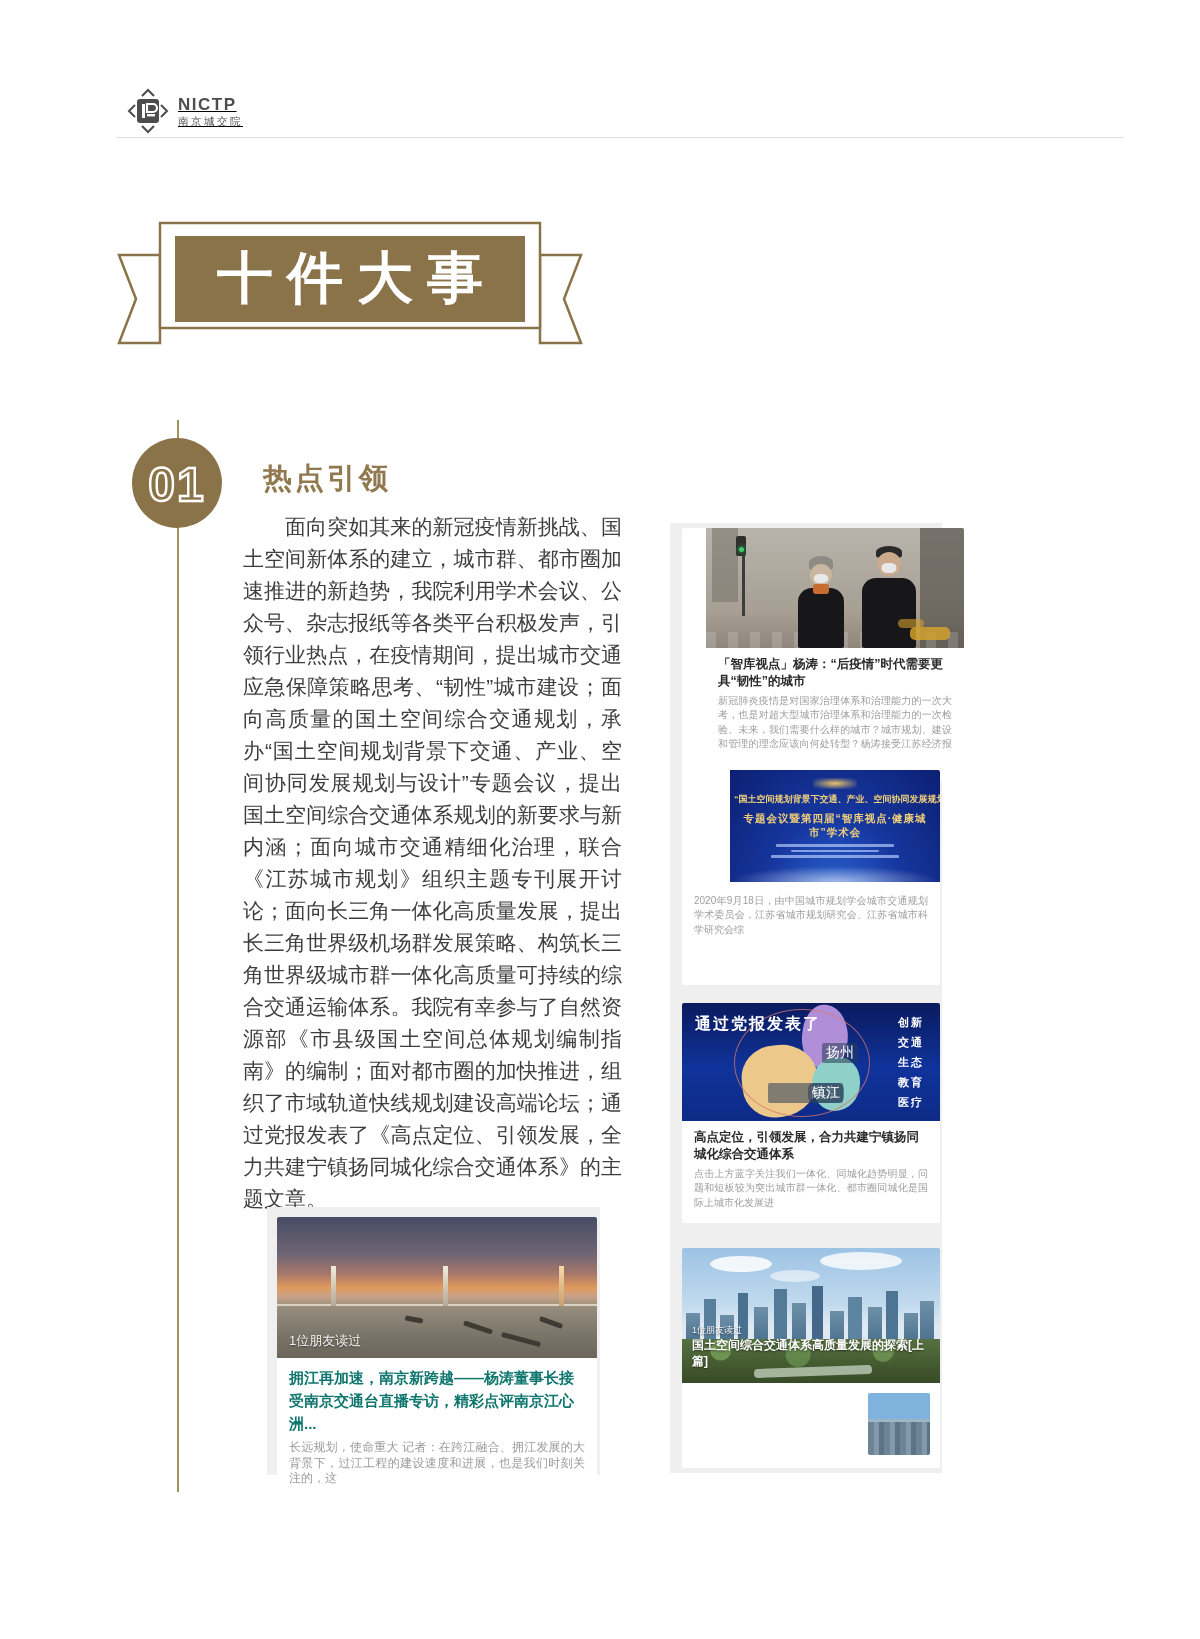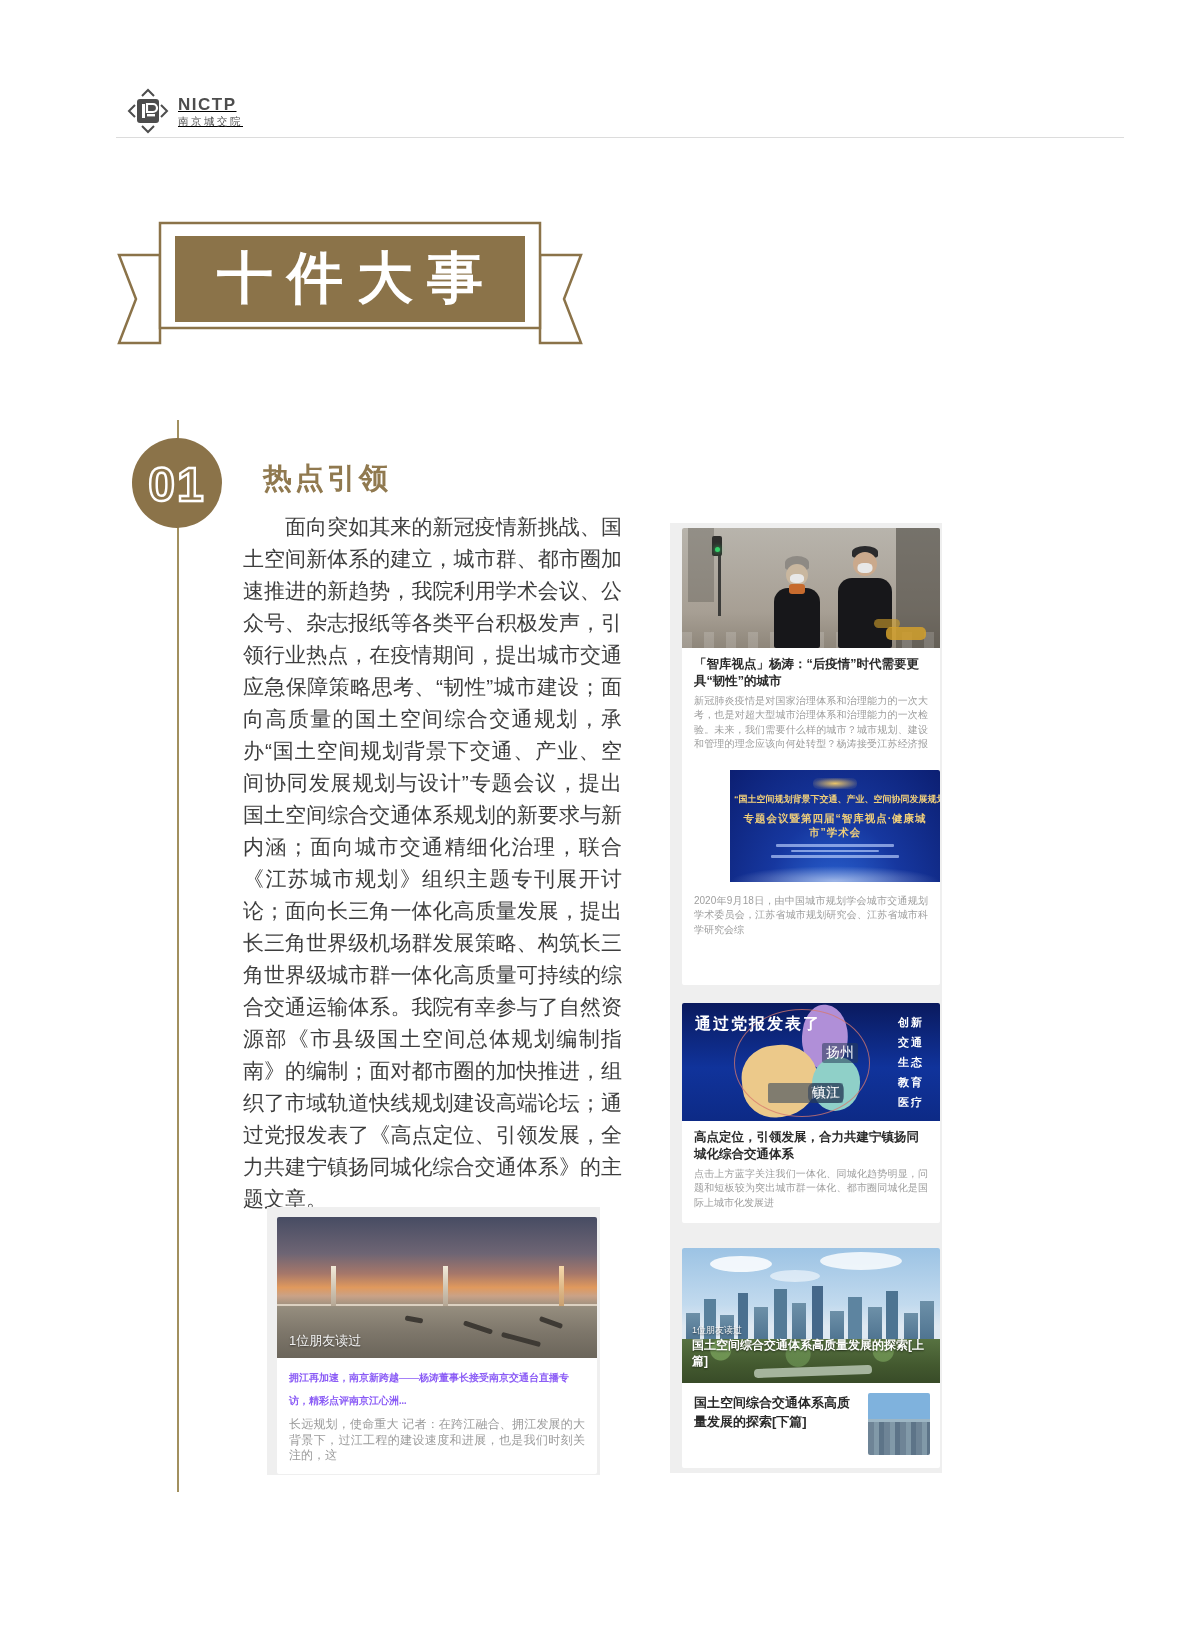--- a/index.html
+++ b/index.html
@@ -36,29 +36,29 @@
     font-size:21px;line-height:32px;color:#3e3e3e;text-align:justify;text-indent:2em;
   }
 
   
   .panel{position:absolute;background:#efefef;}
   #left-panel{left:267px;top:1207px;width:333px;height:268px;}
   #right-panel{left:670px;top:523px;width:272px;height:950px;}
   .card{background:#ffffff;border-radius:2px;overflow:hidden;}
   #left-card{margin:10px 3px 0 10px;width:320px;}
   .rcard{position:absolute;left:12px;width:258px;}
-  #rcard1{top:5px;height:253px;}
+  #rcard1{top:5px;height:253px;padding-left:24px;}
   #rcard2{top:247px;height:215px;}
   #rcard3{top:480px;height:220px;}
   #rcard4{top:725px;height:220px;}
   .card-text{padding:8px 12px 10px 12px;}
   .r-title{font-size:12.5px;line-height:17px;font-weight:bold;color:#2a2a2a;}
   .r-body{font-size:10px;line-height:14.4px;color:#9d9d9d;margin-top:4px;overflow:hidden;text-align:justify;}
   .clamp4{max-height:58px;} .clamp3{max-height:44px;}
-  .l-title{font-size:10px;line-height:23px;font-weight:bold;color:#8b5cf6;font-family:Liberation Serif, serif;}
+  .l-title{font-size:15px;line-height:23px;font-weight:bold;color:#0f766e;}
   .l-body{font-size:12px;line-height:15.5px;color:#9b9b9b;margin-top:5px;overflow:hidden;max-height:47px;text-align:justify;}
 
   
   .img-bridge{position:relative;height:141px;
     background:linear-gradient(180deg,#474c63 0%,#6e6574 26%,#a5776a 40%,#e0995d 50%,#caa287 56%,#958d7e 64%,#7d766a 82%,#6b655a 100%);}
   .deck{position:absolute;left:0;right:0;top:87px;height:2px;background:rgba(240,230,215,.75);}
   .tower{position:absolute;top:49px;width:5px;height:40px;background:linear-gradient(#f2ead8,#b5a795);}
   .tw1{left:17%;} .tw2{left:52%;} .tw3{left:88%;background:linear-gradient(#f5d7a8,#caa070);}
   .boat{position:absolute;background:#3e3a34;height:5px;border-radius:2px;}
   .bo1{left:58%;top:108px;width:30px;transform:rotate(18deg);}
@@ -303,18 +303,17 @@
       <div class="bld b11"></div>
       <div class="bld b12"></div>
       <div class="bld b13"></div>
       <div class="bld b14"></div>
       <div class="trees"></div>
       <div class="river"></div>
       <div class="sky-badge">1位朋友读过</div>
       <div class="sky-title">国土空间综合交通体系高质量发展的探索[上篇]</div>
     </div>
     <div class="r4-row">
-      <div class="r4-title">国土空间综合交通体系高质量发展的探索[下篇]</div>
       <div class="thumb-city"></div>
     </div>
   </div>
 
 </div>
 
 </body></html>

